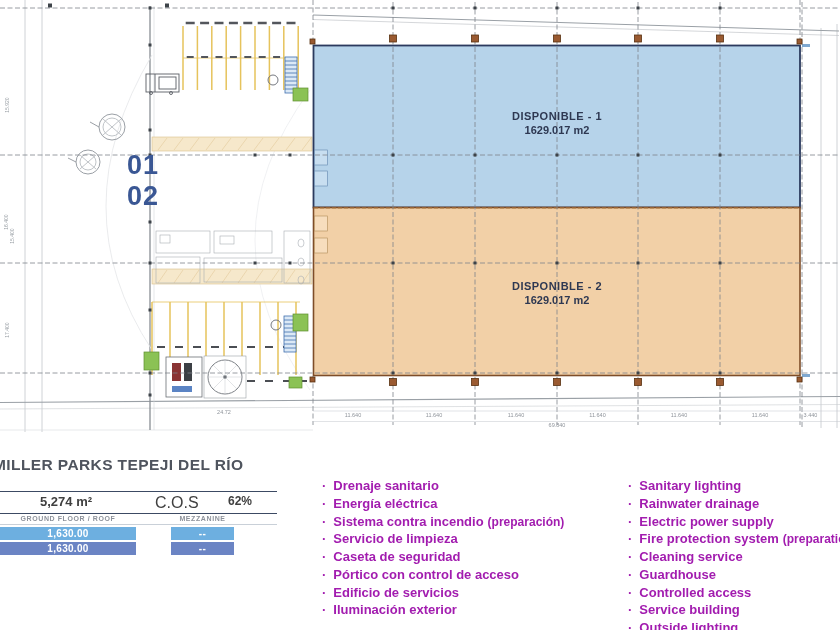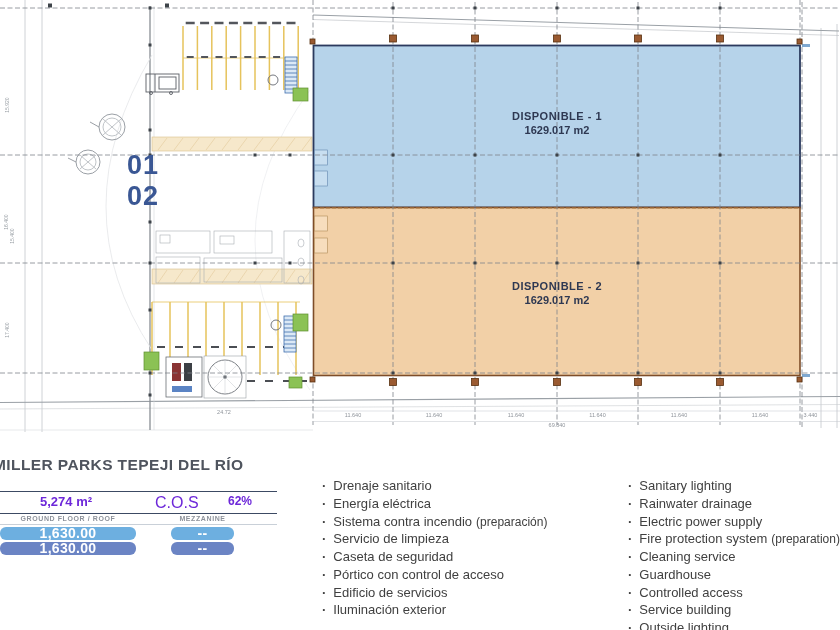--- a/index.html
+++ b/index.html
@@ -6,37 +6,37 @@
   #stage{position:relative;width:840px;height:630px;overflow:hidden;background:#fff;
          font-family:"Liberation Sans",sans-serif;}
   svg{display:block;font-family:"Liberation Sans",sans-serif;}
 
   
   .info{position:absolute;left:0;top:440px;width:840px;height:190px;}
   .title{position:absolute;left:-7px;top:16px;font-size:15.5px;font-weight:700;
          color:#4f545e;letter-spacing:.4px;white-space:nowrap;}
   .rule{position:absolute;height:0;border-top:1.2px solid #3c4a63;}
   .rule.light{border-top:1px solid #c9d0d8;}
-  .area-row{position:absolute;top:54px;left:0;width:270px;height:16px;color:#6d28d9;}
+  .area-row{position:absolute;top:54px;left:0;width:270px;height:16px;color:#404040;}
   .area-val{position:absolute;left:40px;font-size:13px;font-weight:700;}
   .cos-lab{position:absolute;left:155px;font-size:16px;font-weight:400;}
   .cos-val{position:absolute;left:228px;font-size:12px;font-weight:700;}
   .col-head{position:absolute;top:75px;font-size:7px;font-weight:600;color:#8d929b;
             letter-spacing:.6px;text-align:center;}
-  .bar{position:absolute;height:13px;color:#fff;font-size:14px;font-weight:700;
-       text-align:center;line-height:13px;letter-spacing:.3px;border-radius:6px;}
+  .bar{position:absolute;height:13px;color:#fff;font-size:10px;font-weight:700;
+       text-align:center;line-height:13px;letter-spacing:.3px;}
   .r1{background:#6dafe0;}
   .r2{background:#6b84c4;}
 
   
   .amenities{position:absolute;top:37px;margin:0;padding:0;list-style:none;}
   .amenities.es{left:322px;}
   .amenities.en{left:628px;}
-  .am-item{height:17.75px;line-height:17.75px;font-size:13px;font-weight:400;
-           color:#404040;white-space:nowrap;}
+  .am-item{height:17.75px;line-height:17.75px;font-size:13px;font-weight:700;
+           color:#a21caf;white-space:nowrap;}
   .am-item::before{content:"·";font-weight:700;margin-right:7px;}
   .note{font-size:12px;margin-left:4px;}
   .note:empty{display:none;}
 </style>
 </head>
 <body>
 
 <div id="stage">
 
   <svg width="840" height="440" viewBox="0 0 840 440">

